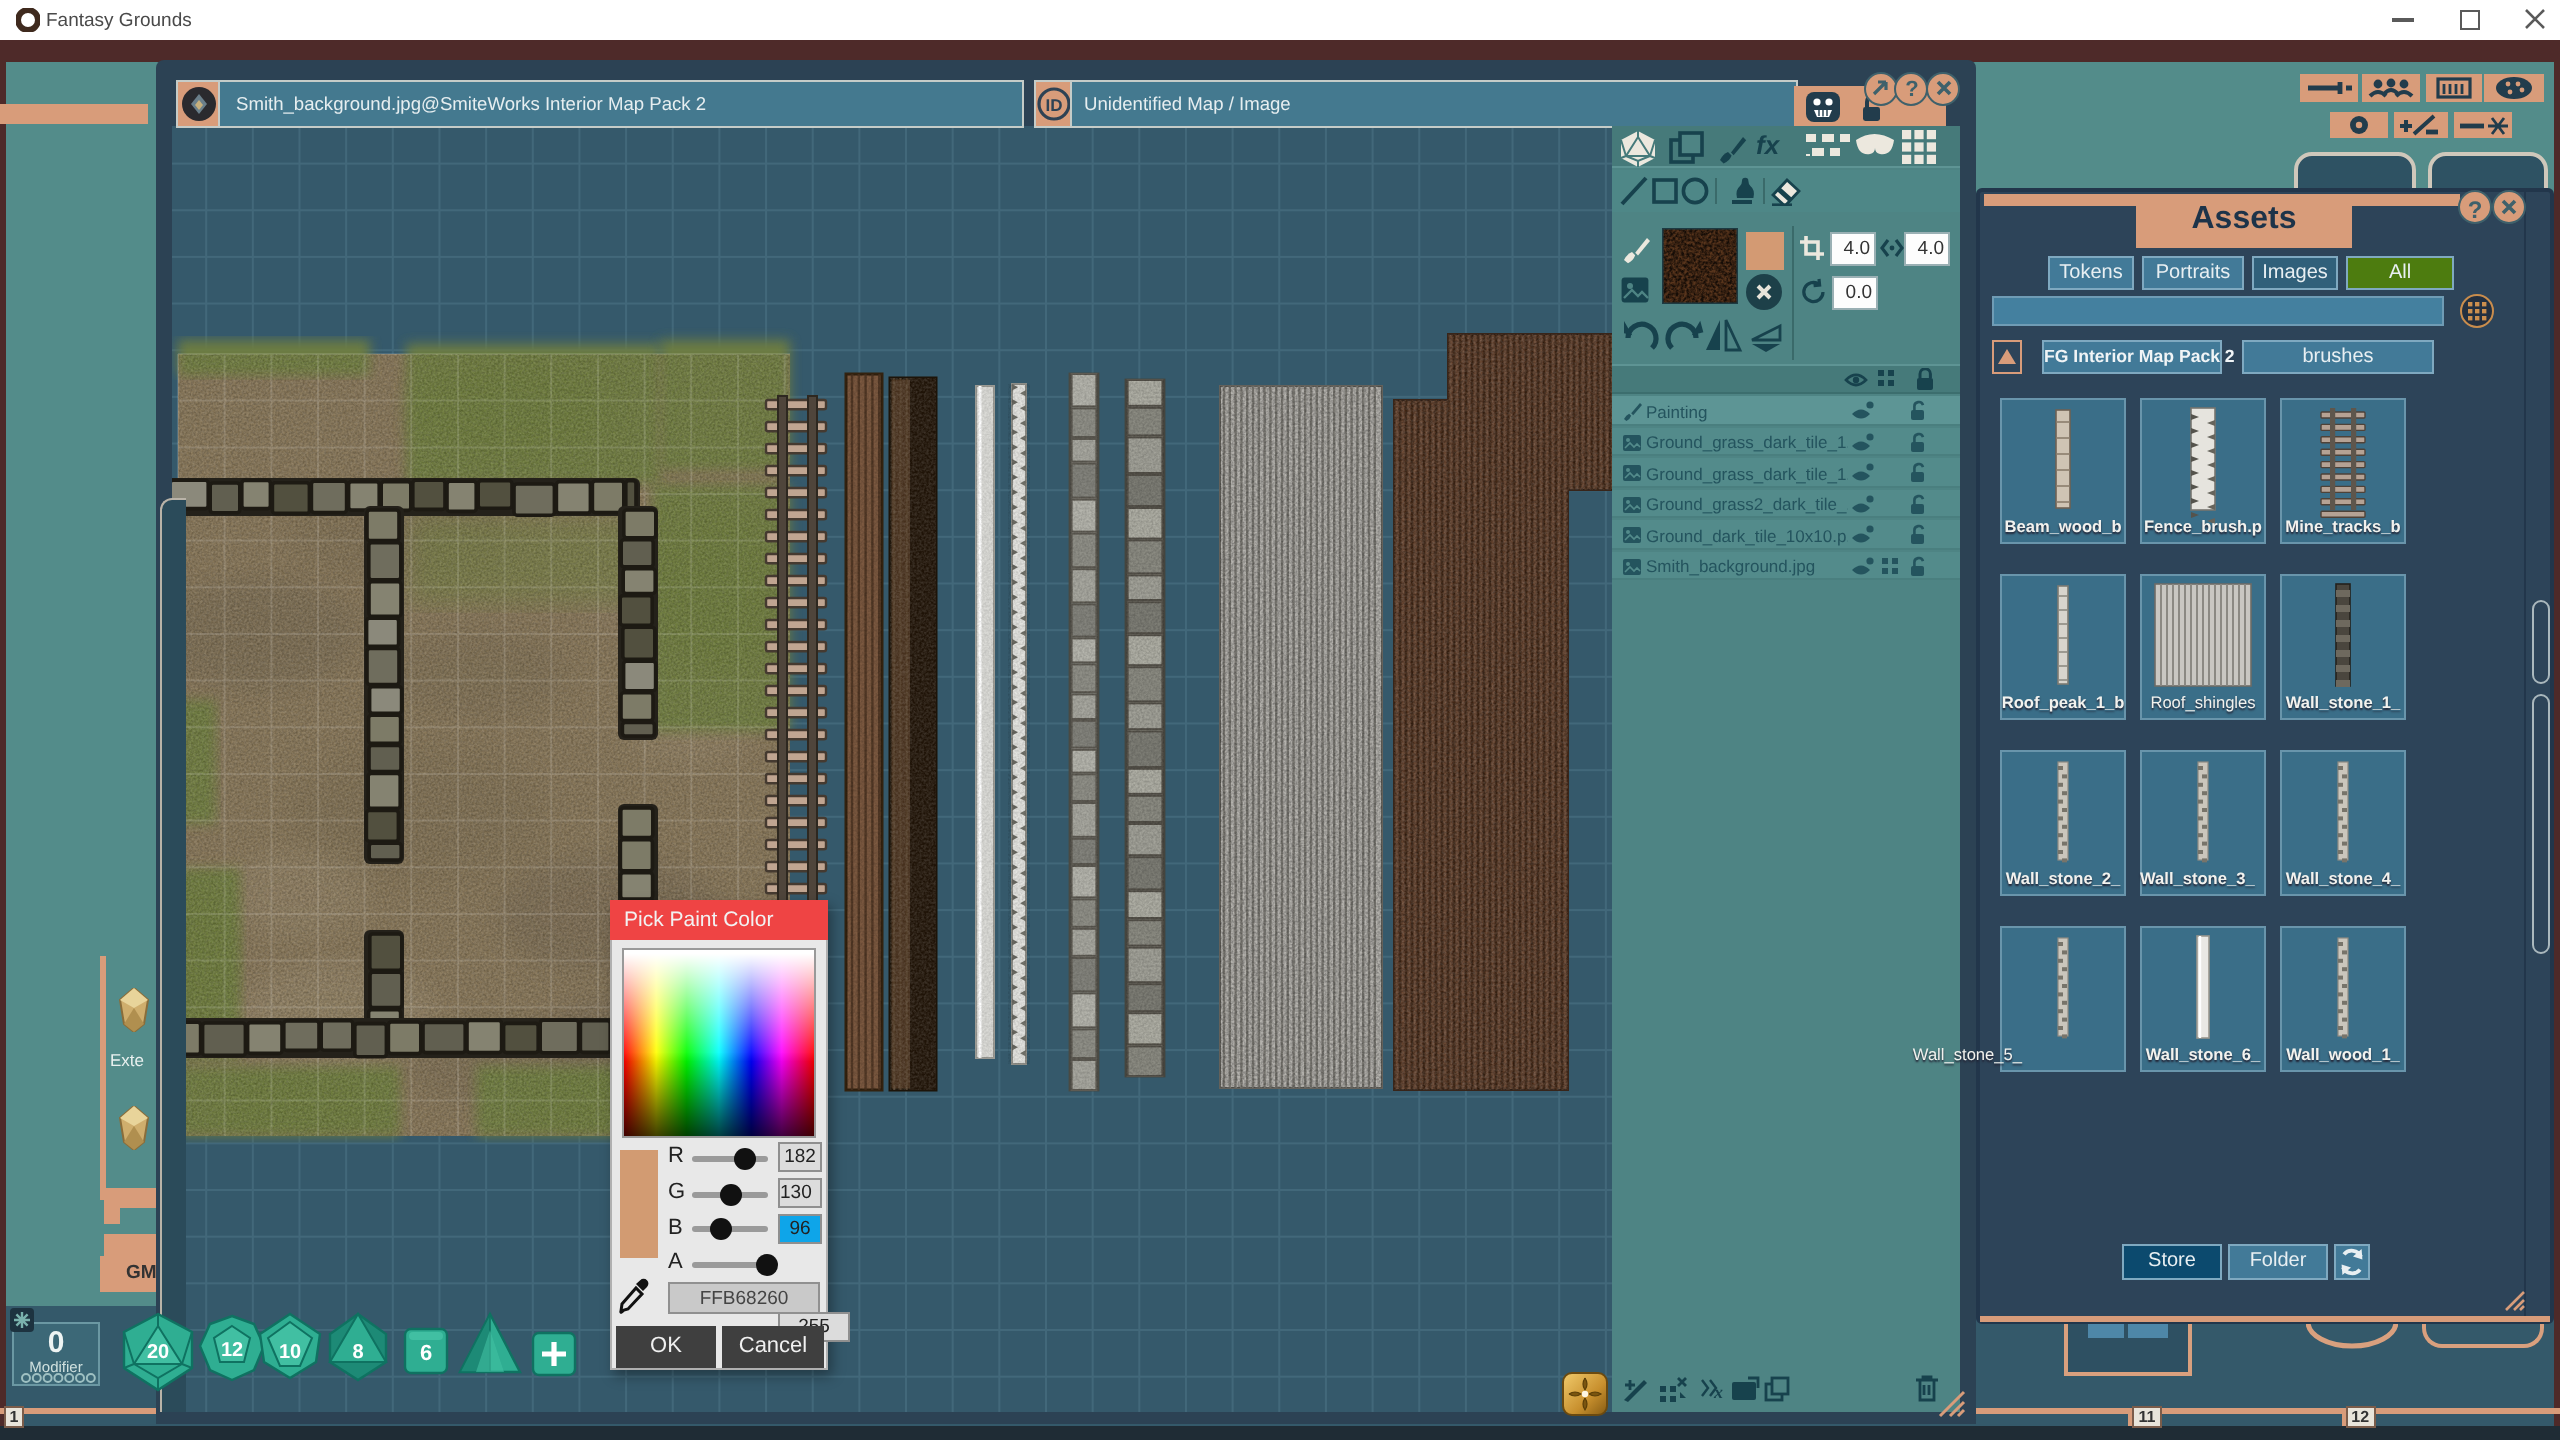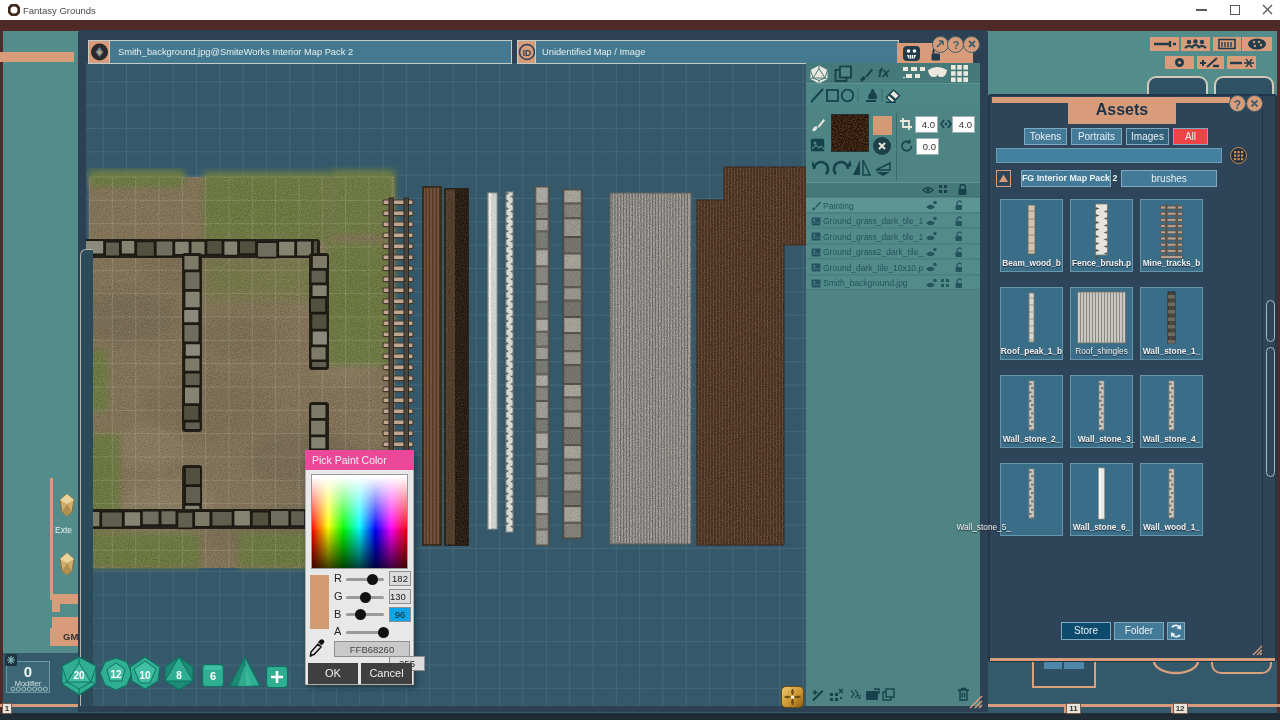--- a/index.html
+++ b/index.html
@@ -844,21 +844,21 @@
 <div class="abs" style="left:1068px;top:97px;width:108px;height:27px;background:#d89c7a;color:#1d3349;font-size:16px;font-weight:bold;text-align:center;line-height:26px;font-family:'Liberation Sans',sans-serif">Assets</div>
 <div class="abs" style="left:1229px;top:95px;width:17px;height:17px;border-radius:50%;background:#d89c7a;border:1.6px solid #3f616b"></div>
 <div class="abs" style="left:1229px;top:97.5px;width:17px;text-align:center;font-size:12px;font-weight:bold;color:#3f616b">?</div>
 <div class="abs" style="left:1246px;top:95px;width:17px;height:17px;border-radius:50%;background:#d89c7a;border:1.6px solid #3f616b"></div>
 <svg class="abs" style="left:1246px;top:95px" width="17" height="17">
     <path d="M5.5 5.5 L11.5 11.5 M11.5 5.5 L5.5 11.5" stroke="#3f616b" stroke-width="1.8"></path>
   </svg>
 <div class="abs" style="left:1024px;top:128px;width:43px;height:17px;background:#427a98;border:1px solid #7fa9c0;color:#e8eff2;font-size:10px;text-align:center;line-height:15px">Tokens</div>
 <div class="abs" style="left:1071px;top:128px;width:51px;height:17px;background:#427a98;border:1px solid #7fa9c0;color:#e8eff2;font-size:10px;text-align:center;line-height:15px">Portraits</div>
 <div class="abs" style="left:1126px;top:128px;width:43px;height:17px;background:#30607a;border:1px solid #7fa9c0;color:#e8eff2;font-size:10px;text-align:center;line-height:15px">Images</div>
-<div class="abs" style="left:1173px;top:128px;width:35px;height:17px;background:#ef4444;border:1px solid #7fa9c0;color:#e8eff2;font-size:10px;text-align:center;line-height:15px">All</div>
+<div class="abs" style="left:1173px;top:128px;width:54px;height:17px;background:#4d7c0f;border:1px solid #7fa9c0;color:#e8eff2;font-size:10px;text-align:center;line-height:15px">All</div>
 <div class="abs" style="left:996px;top:148px;width:226px;height:15px;background:#44809f;border:1px solid #6f9cb5"></div>
 <div class="abs" style="left:1230px;top:147px;width:17px;height:17px;border-radius:50%;background:#233040;border:1px solid #c98d4d"></div>
 <svg class="abs" style="left:1230px;top:147px" width="17" height="17">
     <g fill="#cc8f4e">
       <rect x="4" y="4" width="2.2" height="2.2"></rect>
       <rect x="7.5" y="4" width="2.2" height="2.2"></rect>
       <rect x="11" y="4" width="2.2" height="2.2"></rect>
       <rect x="4" y="7.5" width="2.2" height="2.2"></rect>
       <rect x="7.5" y="7.5" width="2.2" height="2.2"></rect>
       <rect x="11" y="7.5" width="2.2" height="2.2"></rect>
@@ -990,21 +990,21 @@
     <rect x="31.0" y="20.6" width="2.5" height="2" fill="#77746a"></rect>
     <rect x="29.0" y="24.8" width="2.5" height="2" fill="#77746a"></rect>
     <rect x="31.0" y="29.0" width="2.5" height="2" fill="#77746a"></rect>
     <rect x="29.0" y="33.2" width="2.5" height="2" fill="#77746a"></rect>
     <rect x="31.0" y="37.400000000000006" width="2.5" height="2" fill="#77746a"></rect>
     <rect x="29.0" y="41.6" width="2.5" height="2" fill="#77746a"></rect>
     <rect x="31.0" y="45.800000000000004" width="2.5" height="2" fill="#77746a"></rect>
     <rect x="29.0" y="50.0" width="2.5" height="2" fill="#77746a"></rect>
     <rect x="31.0" y="54.2" width="2.5" height="2" fill="#77746a"></rect>
   </svg>
-<div class="abs" style="left:1070px;top:434px;width:73px;text-align:center;font-size:8.3px;font-weight:bold;color:#f2f2ee;text-shadow:0 1px 1px #223">Wall_stone_3_</div>
+<div class="abs" style="left:1070px;top:434px;width:47px;text-align:center;font-size:8.3px;font-weight:bold;color:#f2f2ee;text-shadow:0 1px 1px #223">Wall_stone_3_</div>
 <div class="abs" style="left:1140px;top:375px;width:63px;height:73px;background:#3a6e88;border:1px solid #6995ab"></div>
 <svg class="abs" style="left:1140px;top:375px" width="63" height="73">
     <rect x="29.0" y="6" width="5" height="49" fill="#cac6bc" stroke="#8e8b82" stroke-width="0.6"></rect>
     <rect x="29.0" y="8.0" width="2.5" height="2" fill="#77746a"></rect>
     <rect x="31.0" y="12.2" width="2.5" height="2" fill="#77746a"></rect>
     <rect x="29.0" y="16.4" width="2.5" height="2" fill="#77746a"></rect>
     <rect x="31.0" y="20.6" width="2.5" height="2" fill="#77746a"></rect>
     <rect x="29.0" y="24.8" width="2.5" height="2" fill="#77746a"></rect>
     <rect x="31.0" y="29.0" width="2.5" height="2" fill="#77746a"></rect>
     <rect x="29.0" y="33.2" width="2.5" height="2" fill="#77746a"></rect>
@@ -1061,21 +1061,21 @@
 <svg class="abs" style="left:1167px;top:622px" width="18" height="18">
     <path d="M5 5.2 a5 5 0 0 1 8.5 1.2 M13 12.8 a5 5 0 0 1 -8.5 -1.2" fill="none" stroke="#e8eff2" stroke-width="1.9"></path>
     <polygon points="13.8,2.5 14.2,7.8 9.5,6.2" fill="#e8eff2"></polygon>
     <polygon points="4.2,15.5 3.8,10.2 8.5,11.8" fill="#e8eff2"></polygon>
   </svg>
 <div class="abs" style="left:990px;top:658px;width:285px;height:3px;background:#d89c7a"></div>
 <svg class="abs" style="left:1250px;top:645px" width="14" height="12">
     <path d="M12 1 L3 10 M12 5 L7 10 M12 8 L10 10" stroke="#d89c7a" stroke-width="1.3"></path>
   </svg>
 <div class="abs" style="left:305px;top:450px;width:109px;height:235px;background:#e8e8e8;border:1px solid #b0b0b0;box-shadow:2px 3px 6px rgba(0,0,0,0.35)"></div>
-<div class="abs" style="left:305px;top:450px;width:109px;height:20px;background:#ec4899;color:#f2f2f2;font-size:10.5px;line-height:20px;padding-left:7px">Pick Paint Color</div>
+<div class="abs" style="left:305px;top:450px;width:109px;height:20px;background:#ef4444;color:#f2f2f2;font-size:10.5px;line-height:20px;padding-left:7px">Pick Paint Color</div>
 <div class="abs" style="left:311px;top:474px;width:97px;height:95px;border:1px solid #999;
 background:linear-gradient(to bottom, rgba(0,0,0,0) 55%, rgba(0,0,0,0.75) 100%),
 linear-gradient(to bottom, #fff 2%, rgba(255,255,255,0) 60%),
 linear-gradient(to right, #f00 0%, #ff0 17%, #0f0 33%, #0ff 50%, #00f 67%, #f0f 83%, #f00 100%)"></div>
 <div class="abs" style="left:310px;top:575px;width:19px;height:54px;background:#d29b72"></div>
 <div class="abs" style="left:334px;top:572px;width:10px;font-size:11px;color:#222">R</div>
 <div class="abs" style="left:346px;top:577.5px;width:38px;height:3px;background:#9a9a9a;border-radius:2px"></div>
 <div class="abs" style="left:367.40784313725493px;top:573.5px;width:11px;height:11px;border-radius:50%;background:#111"></div>
 <div class="abs" style="left:389px;top:571px;width:22px;height:15px;background:#dcdcdc;border:1px solid #8f8f8f;font-size:9.5px;color:#222;text-align:center;line-height:14px">182</div>
 <div class="abs" style="left:334px;top:590px;width:10px;font-size:11px;color:#222">G</div>

